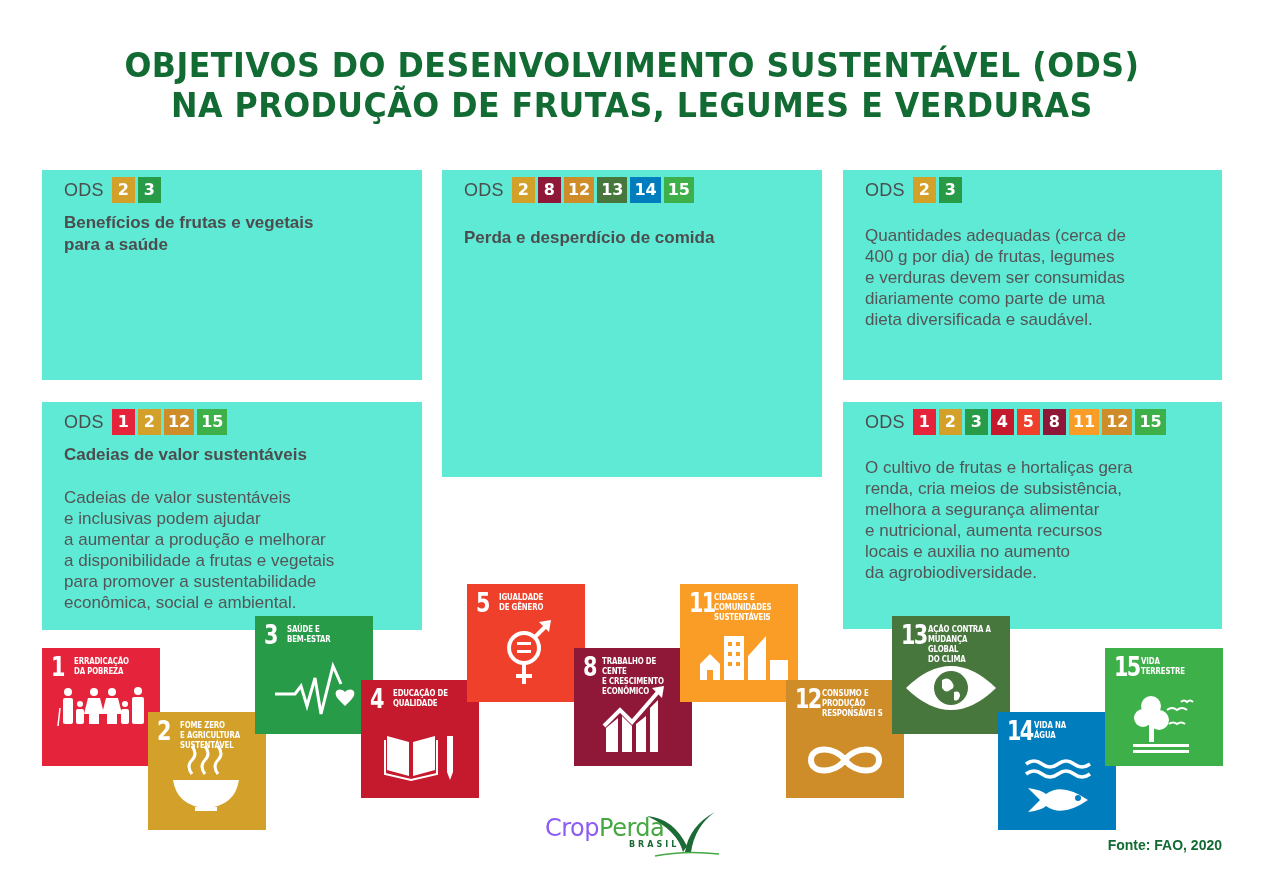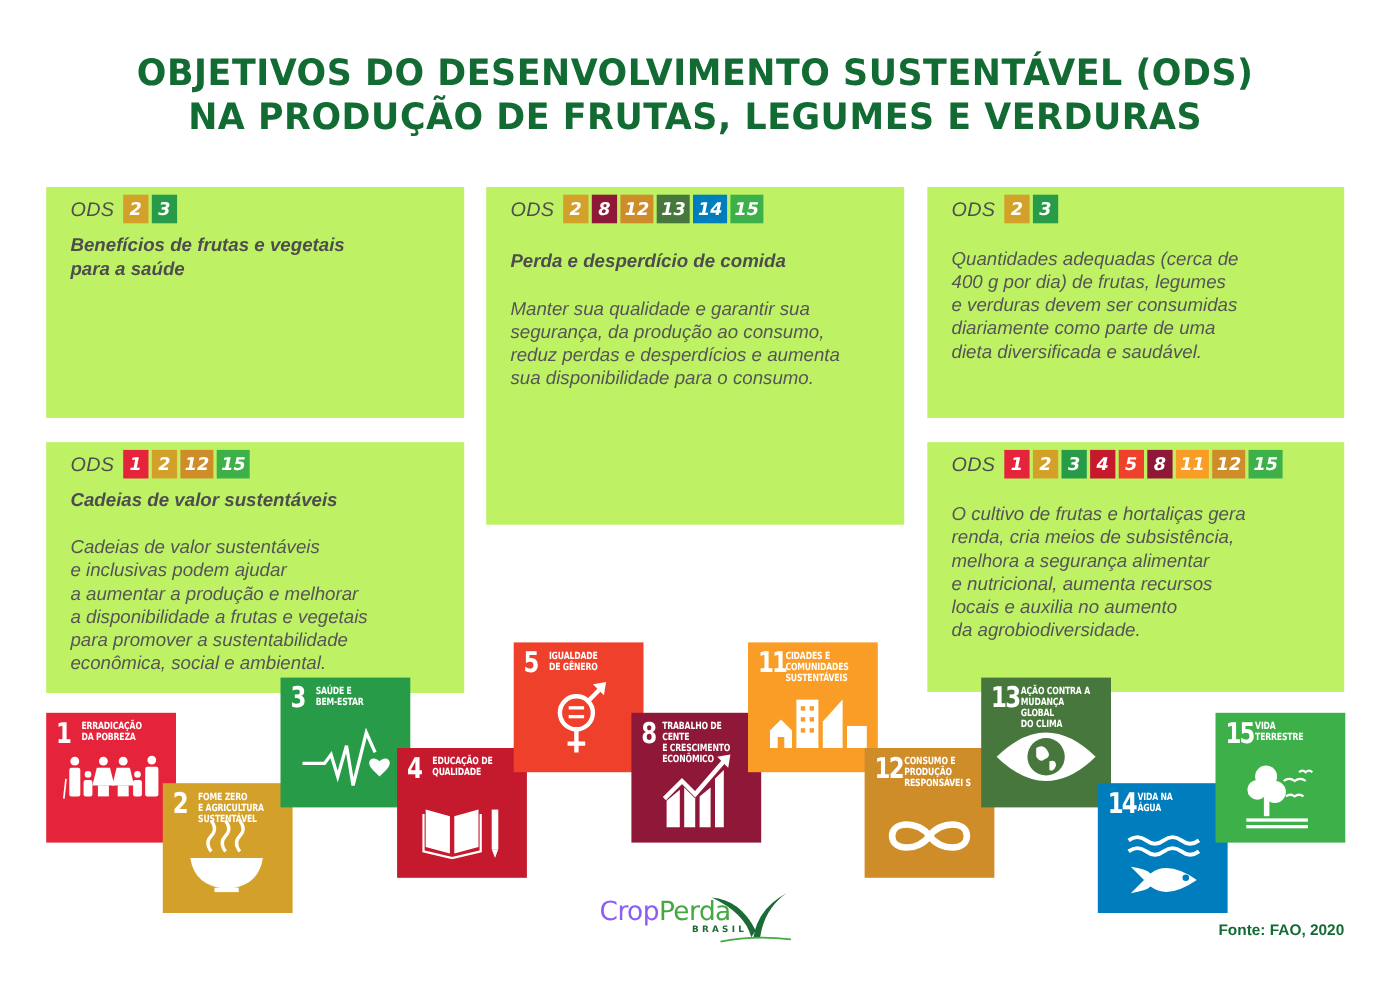--- a/index.html
+++ b/index.html
@@ -9,21 +9,21 @@
   .title {
     position: absolute; left: 0; top: 46px; width: 1264px;
     text-align: center; color: #126b33;
     font-family: "DejaVu Sans", sans-serif; font-weight: bold;
     font-size: 33px; line-height: 40px; letter-spacing: 0.5px;
     text-transform: uppercase; transform: scaleX(0.96);
   }
   .title span { display: block; }
 
   .card {
-    position: absolute; background: #bef264; padding: 6px 22px 0 22px; font-style: italic;
+    position: absolute; background: #5eead4; padding: 6px 22px 0 22px;
   }
   .ods-row { display: flex; align-items: center; height: 28px; }
   .ods-label { font-size: 18px; color: #4d4d4f; margin-right: 8px; letter-spacing: 0.3px; }
   .badge {
     height: 26px; min-width: 23px; padding: 0 4px; margin-right: 3px;
     color: #fff; font-weight: bold; font-size: 16px; line-height: 26px;
     text-align: center; font-family: "DejaVu Sans", sans-serif;
   }
   .card-title { font-size: 17px; font-weight: bold; color: #4d4d4f; line-height: 22px; margin-top: 8px; }
   .card-body { font-size: 17px; color: #555557; line-height: 21px; }
@@ -76,24 +76,20 @@
     <span class="ods-label">ODS</span>
     <span class="badge" style="background:#d3a029">2</span>
     <span class="badge" style="background:#8f1838">8</span>
     <span class="badge" style="background:#cf8d2a">12</span>
     <span class="badge" style="background:#48773e">13</span>
     <span class="badge" style="background:#007dbc">14</span>
     <span class="badge" style="background:#3eb049">15</span>
   </div>
   <div class="card-title pre" style="margin-top:23px;">Perda e desperdício de comida</div>
   <div class="card-body pre">
-    <p>Manter sua qualidade e garantir sua
-segurança, da produção ao consumo,
-reduz perdas e desperdícios e aumenta
-sua disponibilidade para o consumo.</p>
   </div>
 </div>
 
 <div class="card" style="left:843px; top:170px; width:379px; height:210px;">
   <div class="ods-row">
     <span class="ods-label">ODS</span>
     <span class="badge" style="background:#d3a029">2</span>
     <span class="badge" style="background:#279b48">3</span>
   </div>
   <div class="card-body pre">

